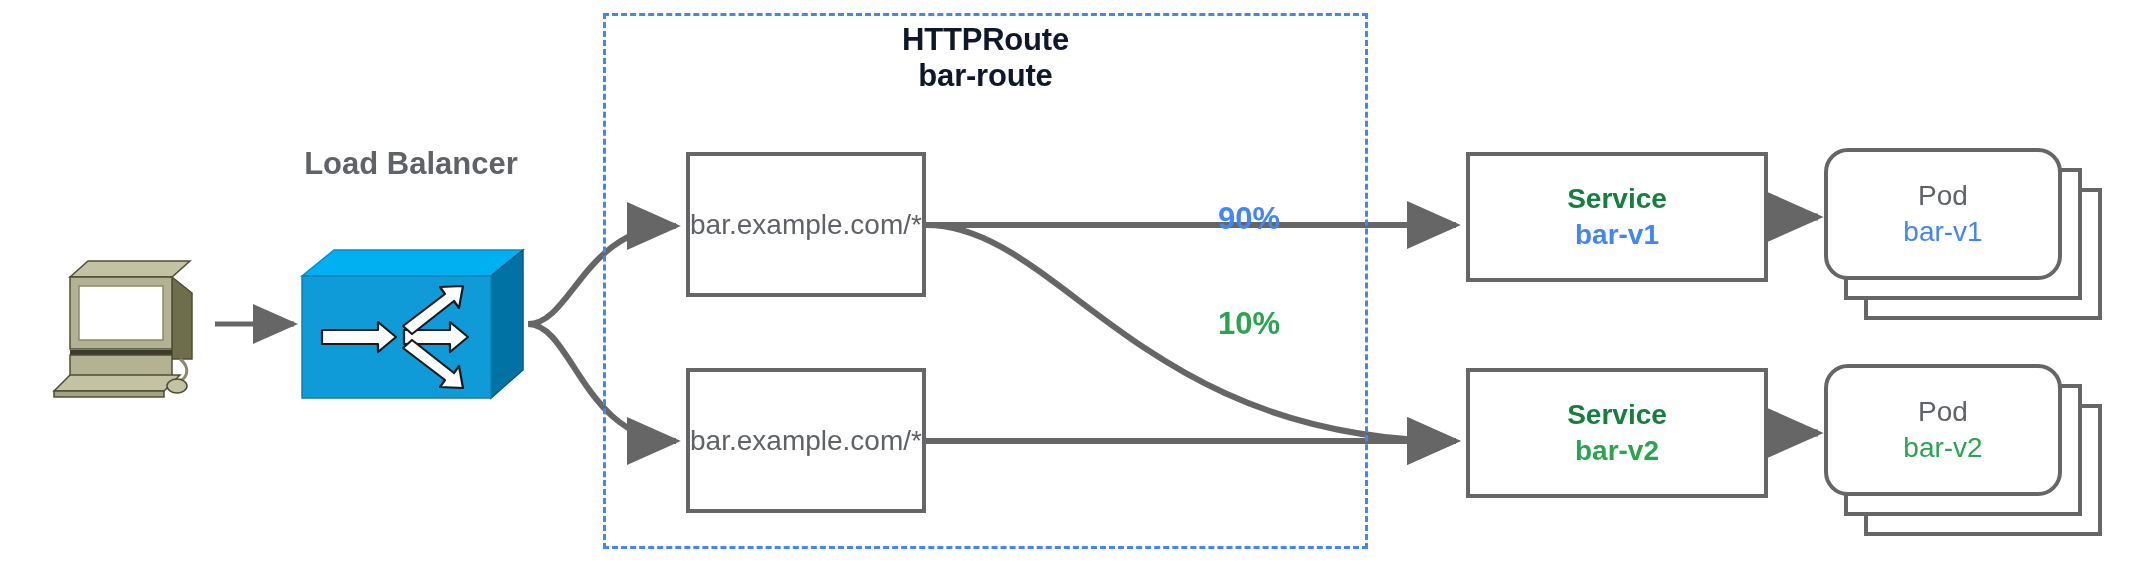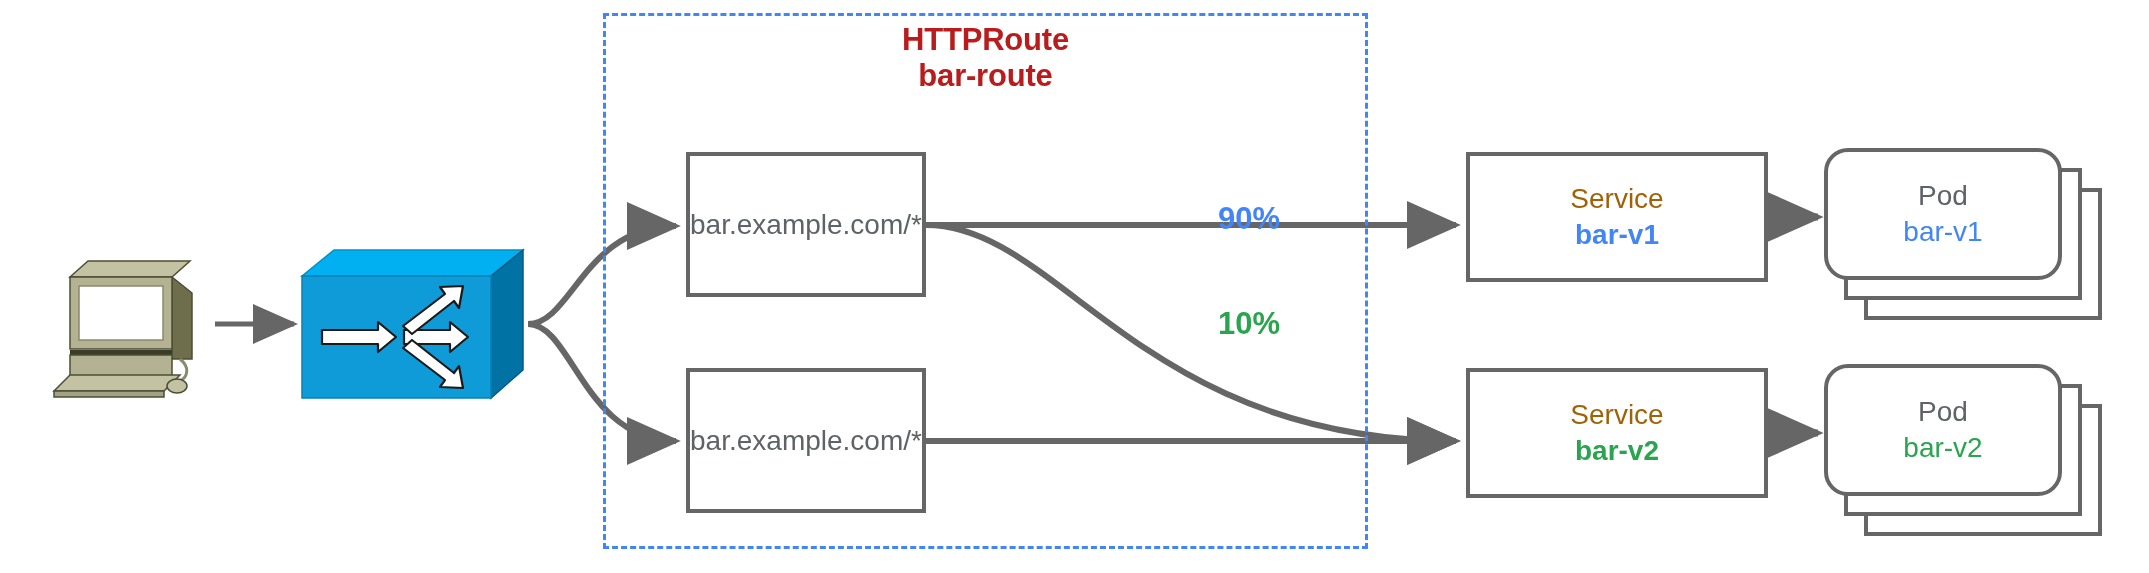--- a/index.html
+++ b/index.html
@@ -16,21 +16,21 @@
     left:603px;top:13px;
     width:765px;height:536px;
     border:3px dashed #4285F4;
     box-sizing:border-box;
   }
   .route-title{
     position:absolute;
     left:603px;top:22px;
     width:765px;
     text-align:center;
-    color:#b91c1c;
+    color:#0f172a;
     font-weight:bold;
     font-size:31px;
     line-height:1.15;
     letter-spacing:-0.2px;
   }
   .route-title .ln2{display:block;}
 
   
   .box{
     position:absolute;
@@ -39,21 +39,21 @@
     background:#ffffff;
     display:flex;
     flex-direction:column;
     align-items:center;
     justify-content:center;
     color:#5f6368;
     font-size:28px;
     line-height:1.28;
     text-align:center;
   }
-  .box .t1{color:#a16207;}
+  .box .t1{color:#15803d;font-weight:bold;}
   .box .t2{font-weight:bold;}
   .blue{color:#4285F4;}
   .green{color:#2aa44f;}
 
   
   #rule-1{left:686px;top:152px;width:240px;height:145px;}
   #rule-2{left:686px;top:368px;width:240px;height:145px;}
   #rule-1 .t1,#rule-2 .t1,#rule-2 .t2{font-weight:normal;color:#5f6368;}
 
   
@@ -168,20 +168,21 @@
       <path d="M22,82 L78,82 L78,74 L96,89 L78,104 L78,96 L22,96 Z"></path>
 
       <path d="M104,82 L150,82 L150,74 L168,89 L150,104 L150,96 L104,96 Z"></path>
 
       <path d="M103,78 L145,46 L140,39 L163,38 L159,60 L154,53 L112,86 Z"></path>
 
       <path d="M103,100 L145,132 L140,139 L163,140 L159,118 L154,125 L112,92 Z"></path>
     </g>
   </svg>
 
+  <div class="lb-label">Load Balancer</div>
 
   <div class="route-group"></div>
   <div class="route-title">
     <span>HTTPRoute</span>
     <span class="ln2">bar-route</span>
   </div>
 
   <div class="box" id="rule-1">
     <span class="t1">bar.example.com/*</span>
   </div>

